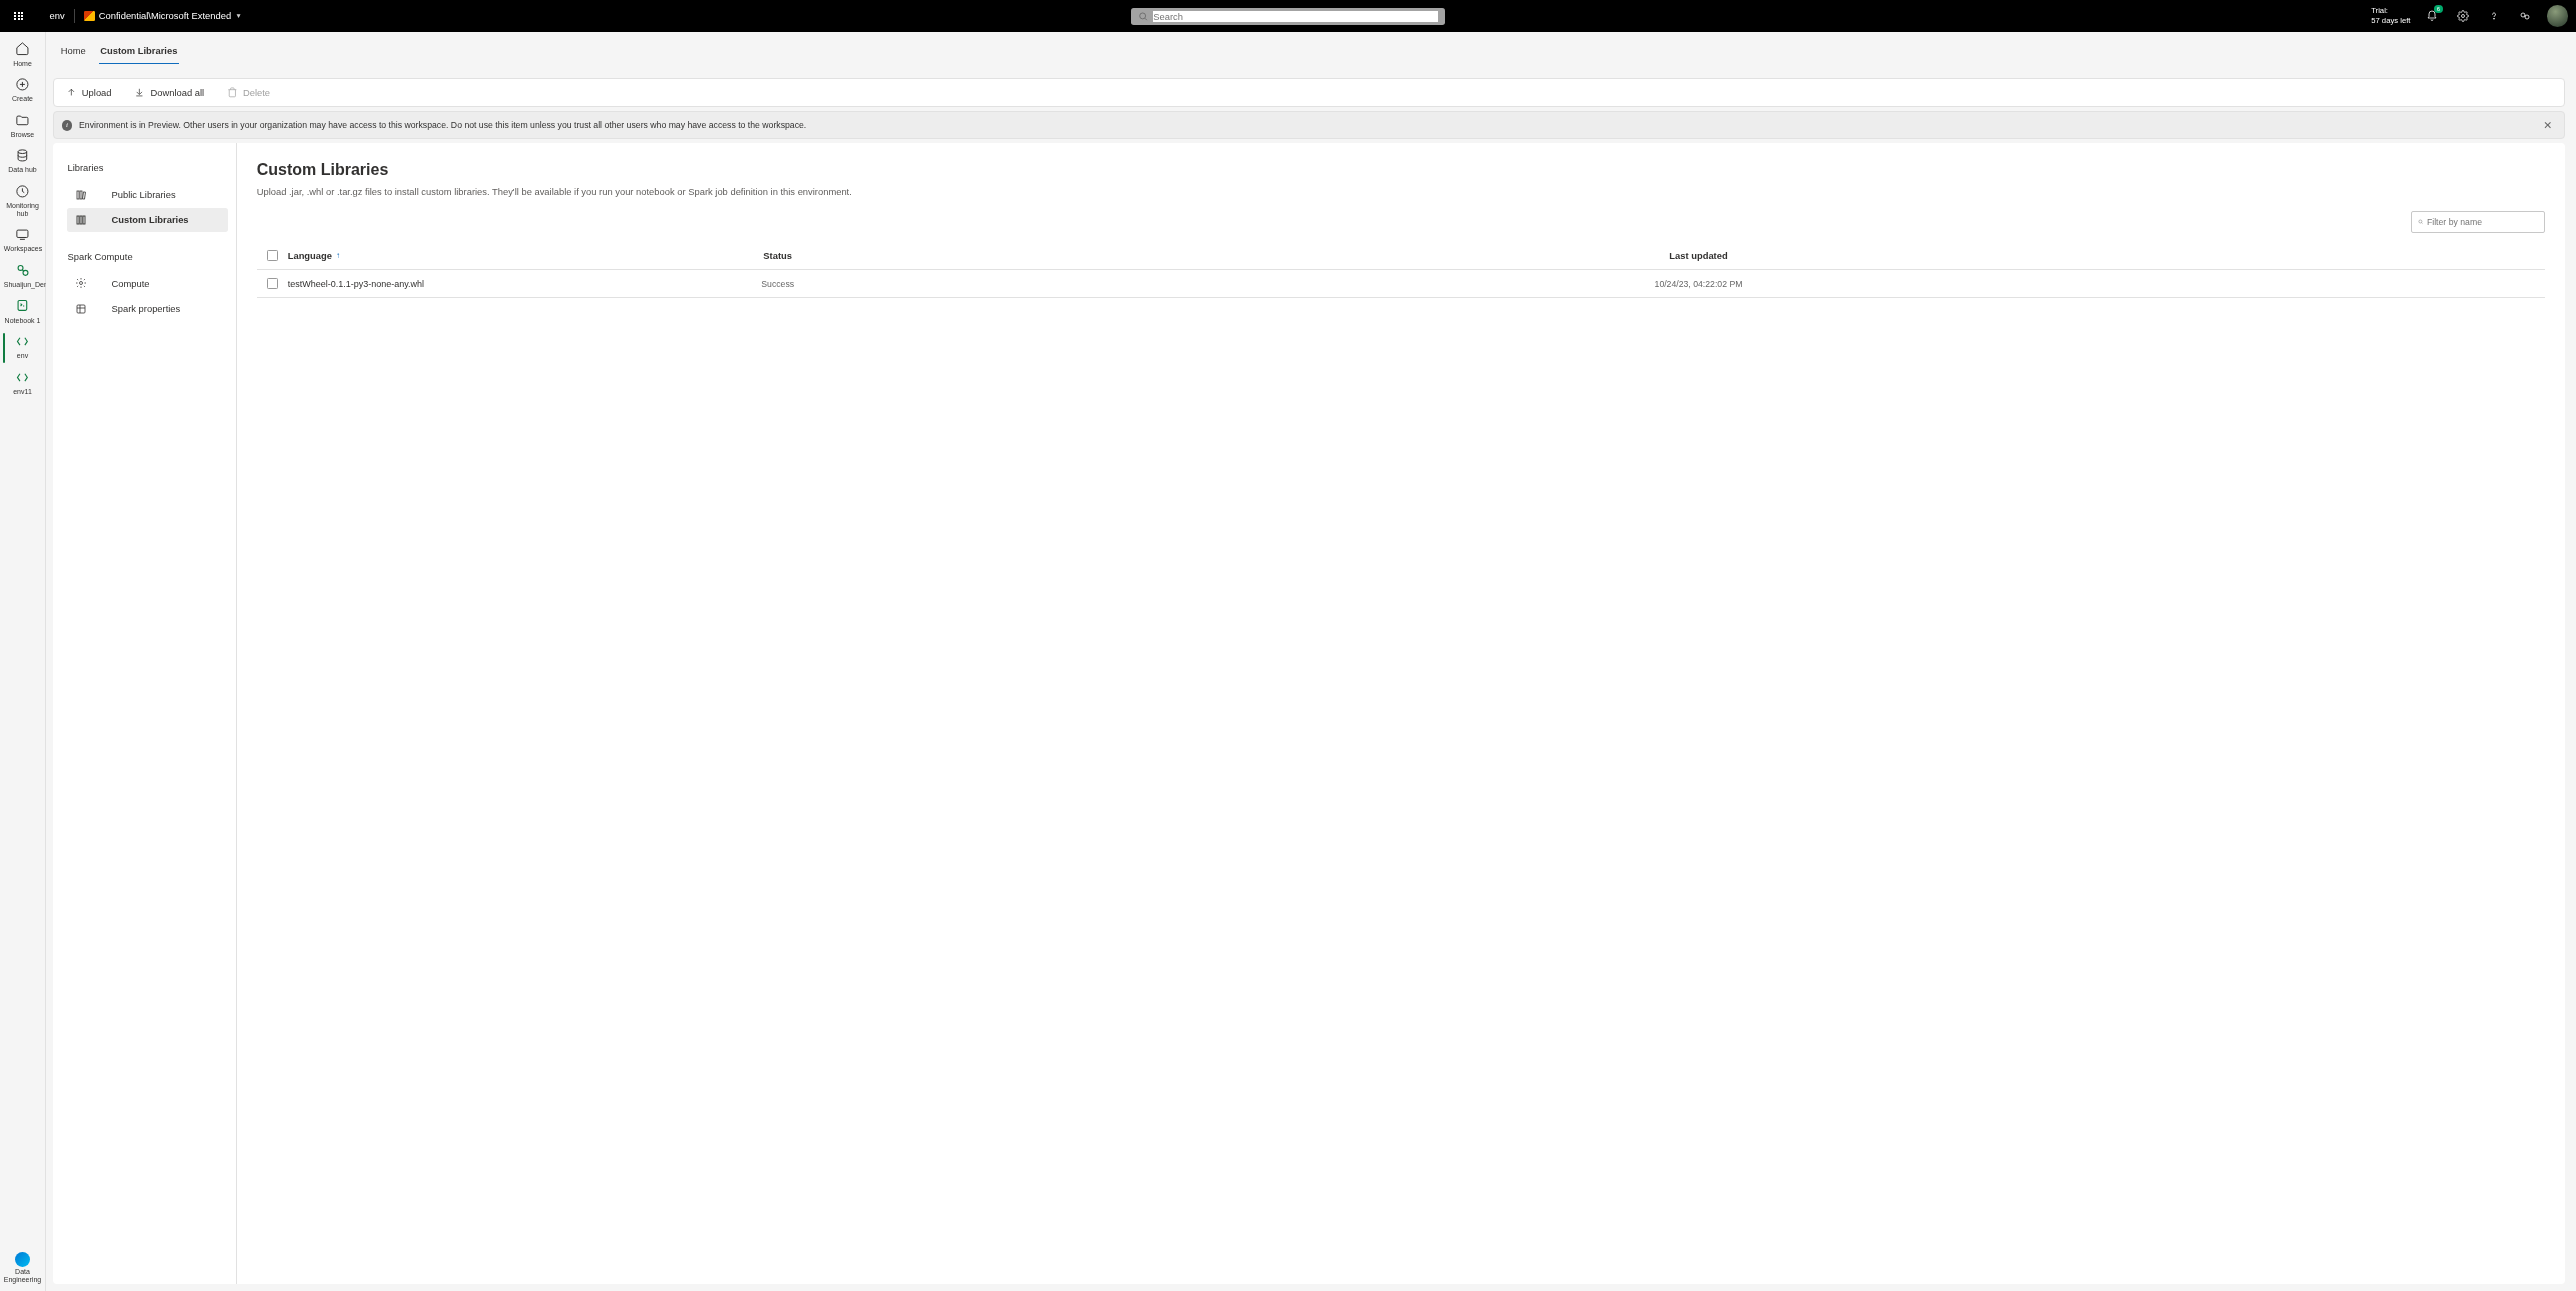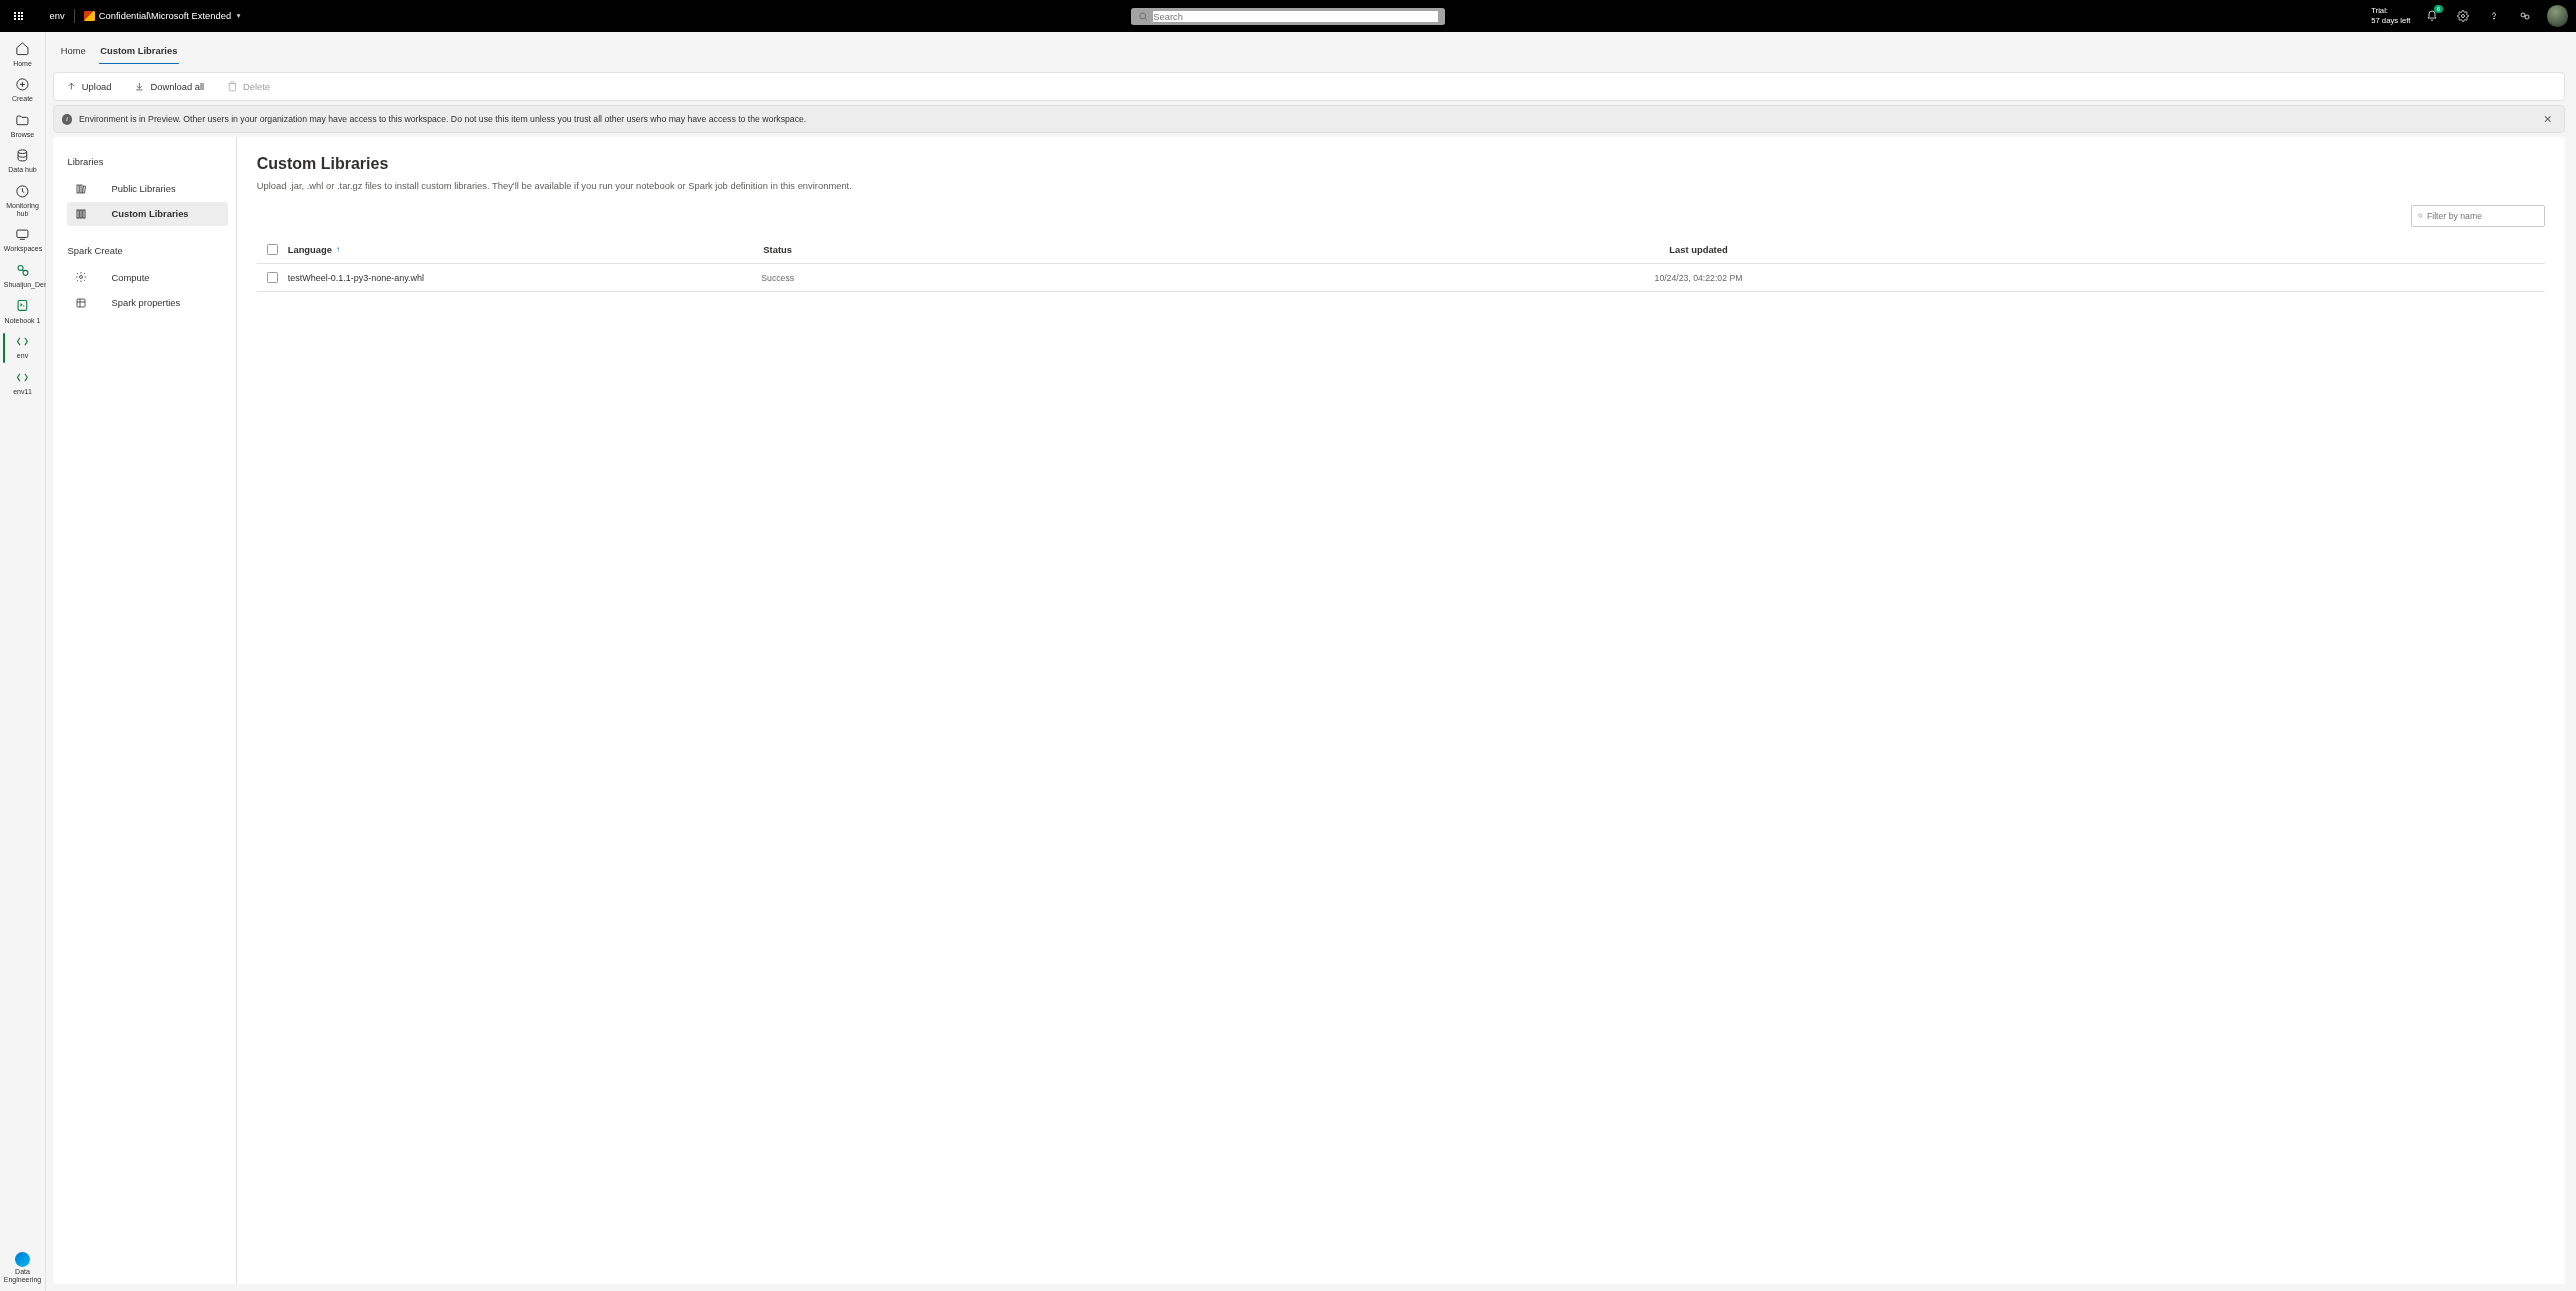--- a/index.html
+++ b/index.html
@@ -31,21 +31,21 @@
     .nav-item.active { position: relative; }
     .nav-item.active::before { content: ''; position: absolute; left: 0; top: 2.7px; bottom: 2.7px; width: 2px; background: #107c41; border-radius: 1.3px; }
     .nav-spacer { flex: 1; }
     .nav-bottom-item { width: 40px; padding: 4px 1.3px 6.7px; text-align: center; cursor: pointer; font-size: 7px; color: #323130; line-height: 1.15; }
     .nav-bottom-icon { width: 14.8px; height: 14.8px; border-radius: 50%; background: linear-gradient(135deg, #0078d4, #00bcf2); margin: 0 auto 1.3px; position: relative; }
 
     .main { flex: 1; display: flex; flex-direction: column; background: #f5f5f5; padding: 4px 10.7px 6.7px 6.7px; min-width: 0; }
     .tabs { display: flex; gap: 12px; padding: 2.7px 6.7px 0; }
     .tab { padding: 6.7px 1.3px; font-size: 9.4px; color: #323130; cursor: pointer; border-bottom: 1.3px solid transparent; }
     .tab.active { border-bottom-color: #0f6cbd; font-weight: 600; }
-    .toolbar { background: #fff; border: 0.7px solid #e1e1e1; border-radius: 4px; padding: 4px 6.7px; display: flex; gap: 12px; margin-top: 8px; }
+    .toolbar { background: #fff; border: 0.7px solid #e1e1e1; border-radius: 4px; padding: 4px 6.7px; display: flex; gap: 12px; margin-top: 14px; }
     .tool-btn { display: flex; align-items: center; gap: 5.4px; padding: 4px 5.4px; font-size: 9.4px; color: #323130; cursor: pointer; border-radius: 2px; }
     .tool-btn svg { width: 10.7px; height: 10.7px; }
     .tool-btn.disabled { color: #a0a0a0; cursor: default; }
     .banner { background: #ededed; border: 0.7px solid #e1e1e1; border-radius: 4px; padding: 5.4px 8px; display: flex; align-items: center; gap: 6.7px; margin-top: 4px; font-size: 8.7px; color: #323130; }
     .info-circle { width: 10.7px; height: 10.7px; border-radius: 50%; background: #616161; color: #fff; display: flex; align-items: center; justify-content: center; font-size: 7px; font-style: italic; font-family: serif; flex-shrink: 0; }
     .close-x { margin-left: auto; color: #666; cursor: pointer; font-size: 10.7px; padding: 1.3px 4px; }
 
     .panel { background: #fff; border-radius: 4px; flex: 1; display: flex; margin-top: 4px; min-height: 0; }
     .sidebar { width: 184px; border-right: 0.7px solid #e1e1e1; padding: 14.8px 8px 8px 14.8px; }
     .sb-header { font-size: 9.4px; font-weight: 400; color: #323130; margin-bottom: 9.4px; margin-top: 4px; }
@@ -275,21 +275,21 @@
           <span>Public Libraries</span>
         </div>
         <div class="sb-item active">
           <svg viewBox="0 0 24 24" fill="none" stroke="currentColor" stroke-width="1.8">
               <rect x="4" y="4" width="4" height="16"></rect>
               <rect x="10" y="4" width="4" height="16"></rect>
               <rect x="16" y="4" width="4" height="16"></rect>
             </svg>
           <span>Custom Libraries</span>
         </div>
-        <div class="sb-header sb-section2">Spark Create</div>
+        <div class="sb-header sb-section2">Spark Compute</div>
         <div class="sb-item">
           <svg viewBox="0 0 24 24" fill="none" stroke="currentColor" stroke-width="1.6">
               <circle cx="12" cy="12" r="3"></circle>
               <path d="M12 2v3M12 19v3M4.2 4.2l2.1 2.1M17.7 17.7l2.1 2.1M2 12h3M19 12h3M4.2 19.8l2.1-2.1M17.7 6.3l2.1-2.1"></path>
             </svg>
           <span>Compute</span>
         </div>
         <div class="sb-item">
           <svg viewBox="0 0 24 24" fill="none" stroke="currentColor" stroke-width="1.6">
               <rect x="4" y="4" width="16" height="16" rx="2"></rect>

